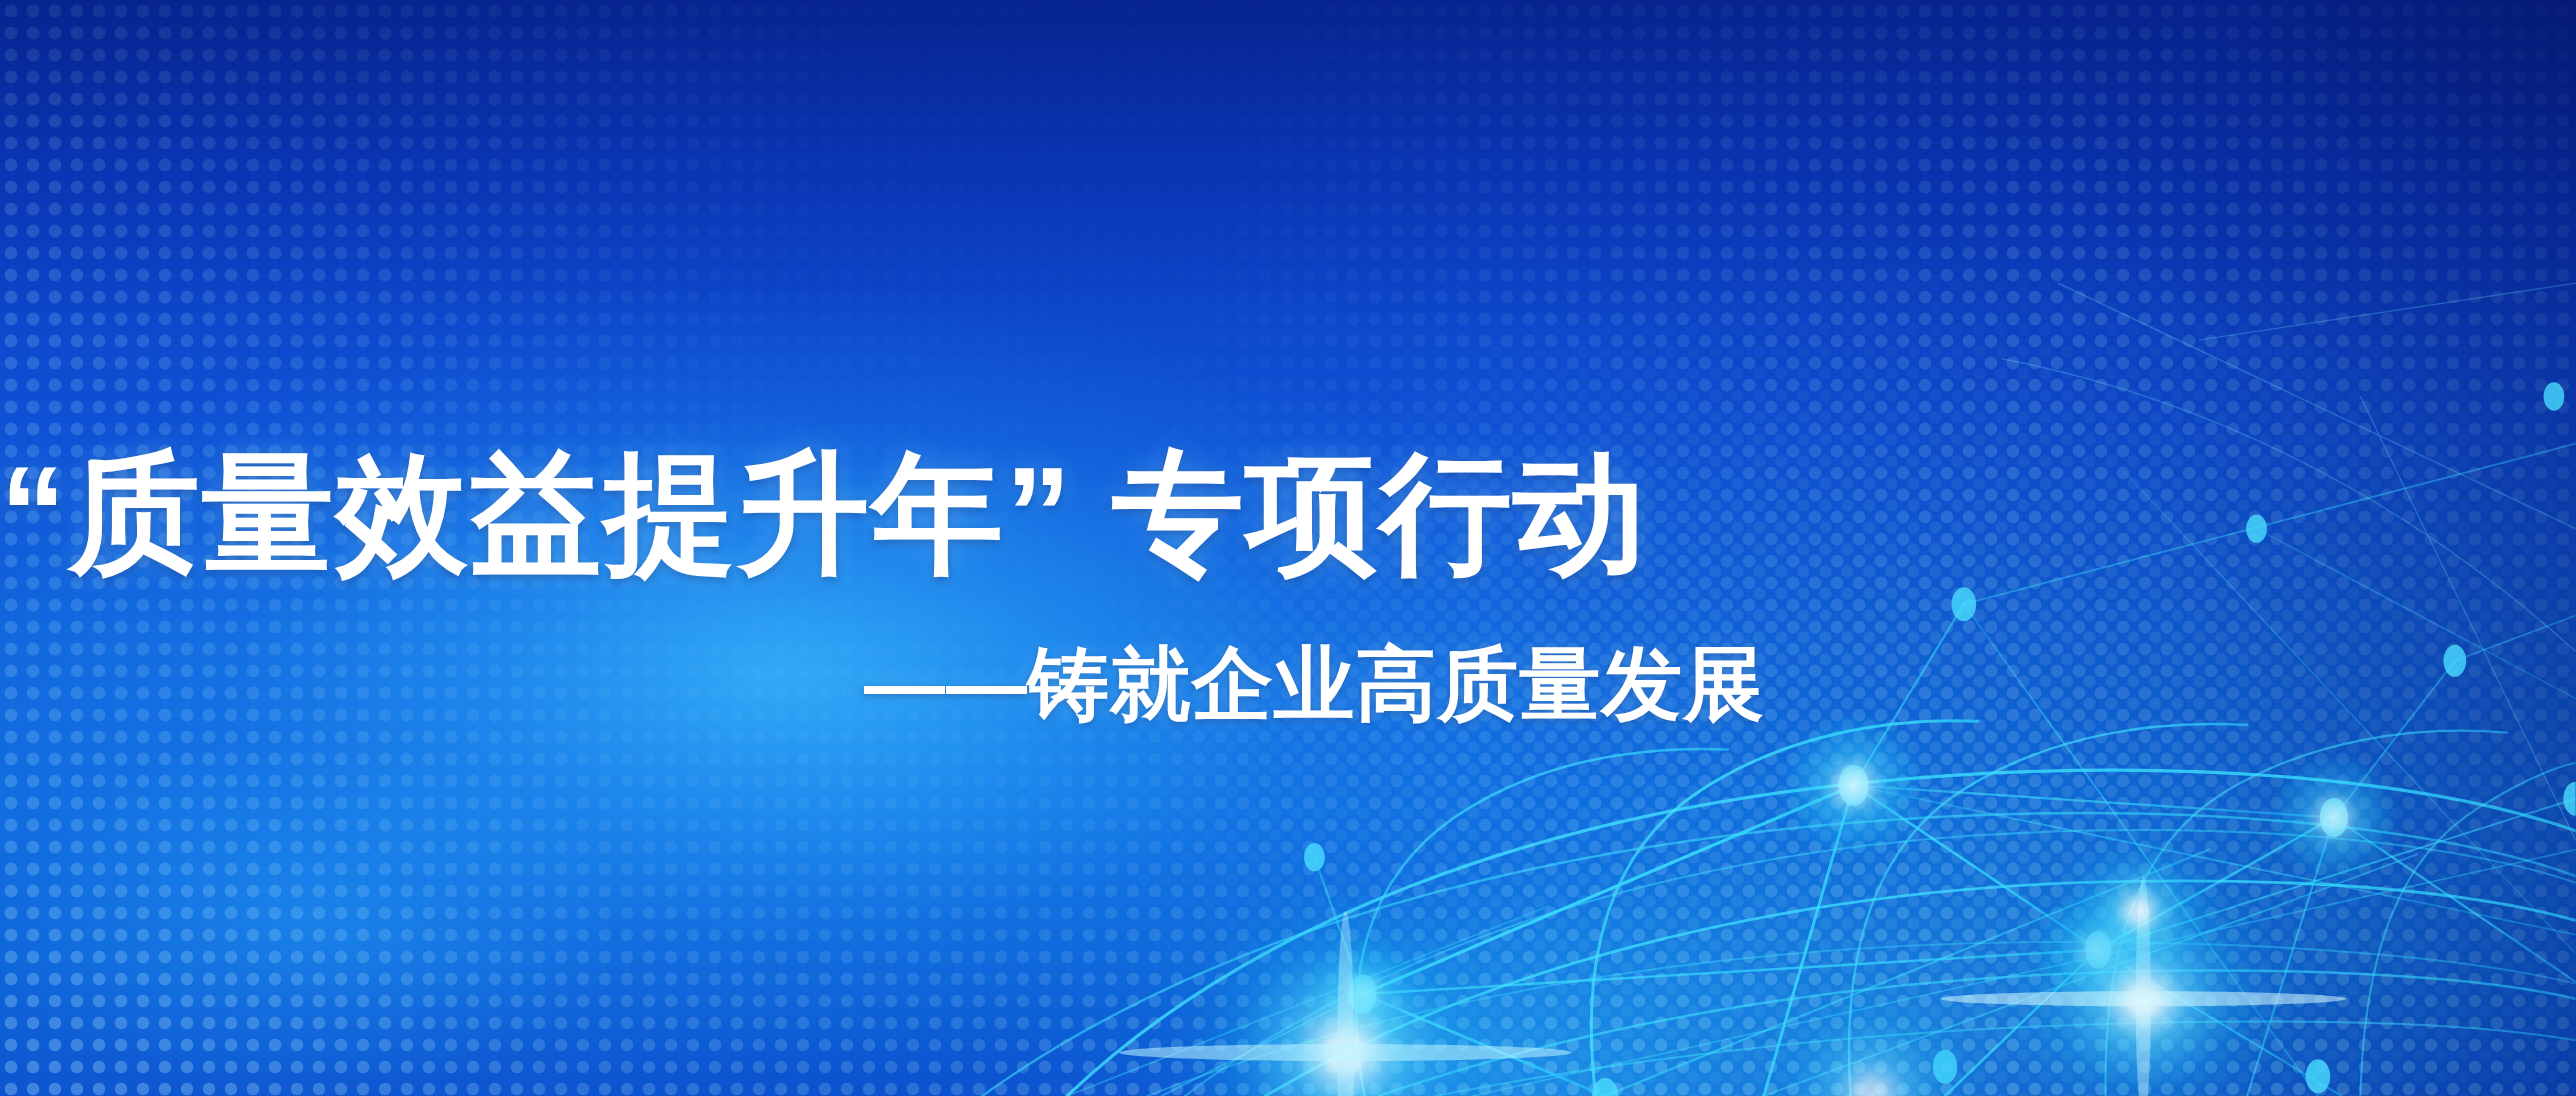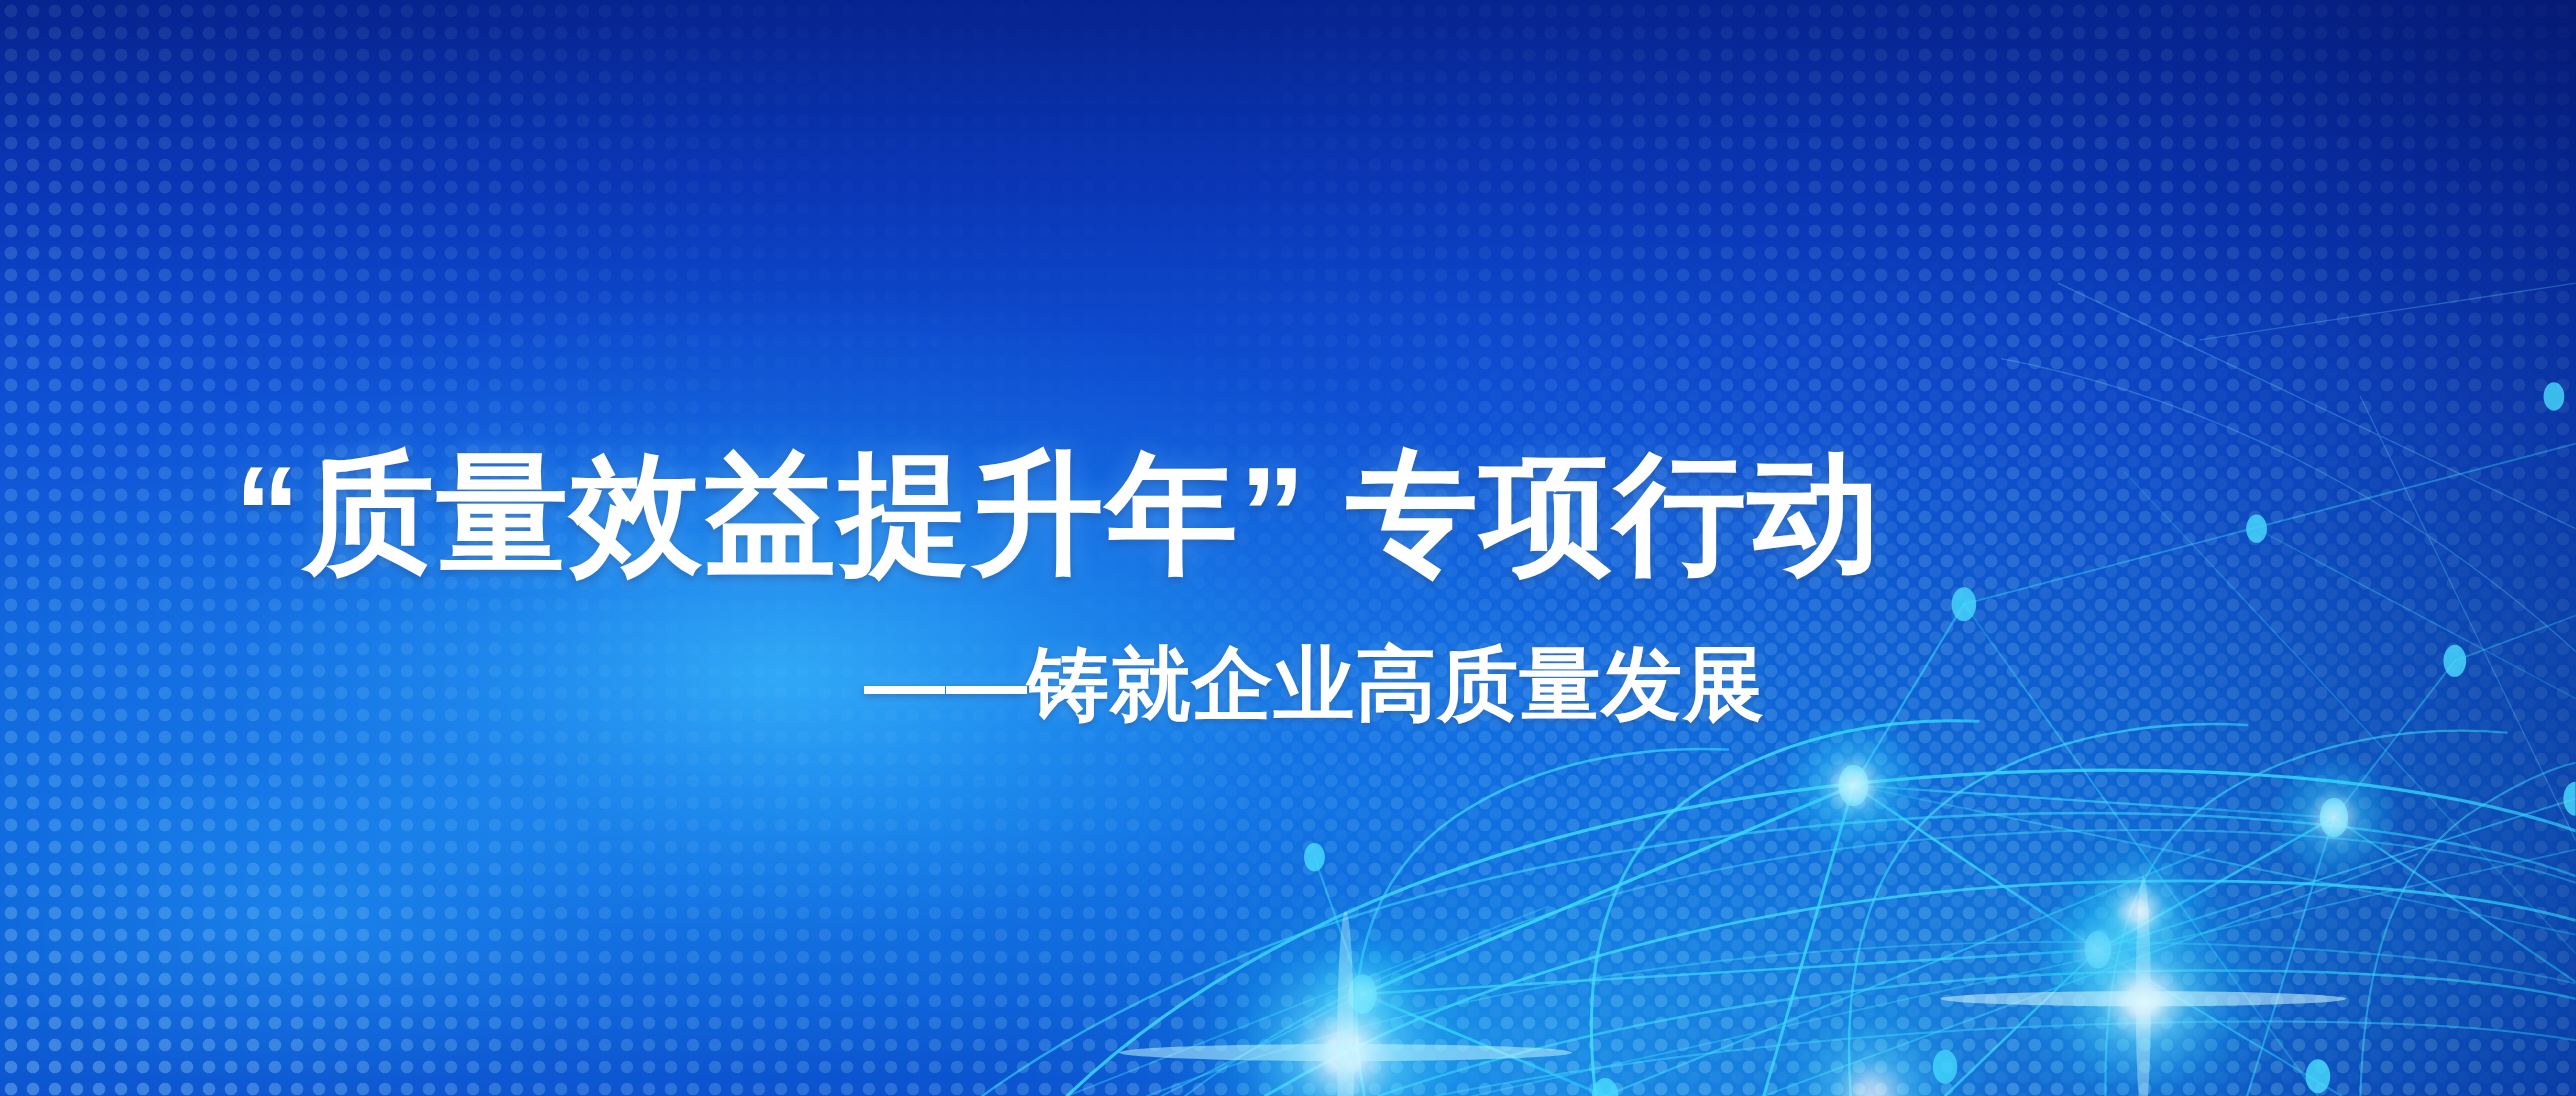--- a/index.html
+++ b/index.html
@@ -119,21 +119,20 @@
     pointer-events: none;
   }
   .globe-wrap svg { display: block; }
 
   
   .title-block {
     position: absolute;
     left: 0;
     top: 440px;
     width: 2116px;
-    text-align: center;
   }
   .main-title {
     display: inline-block;
     color: #ffffff;
     font-size: 132px;
     font-weight: 700;
     line-height: 1.12;
     letter-spacing: 1.9px;
     white-space: nowrap;
     text-shadow:

